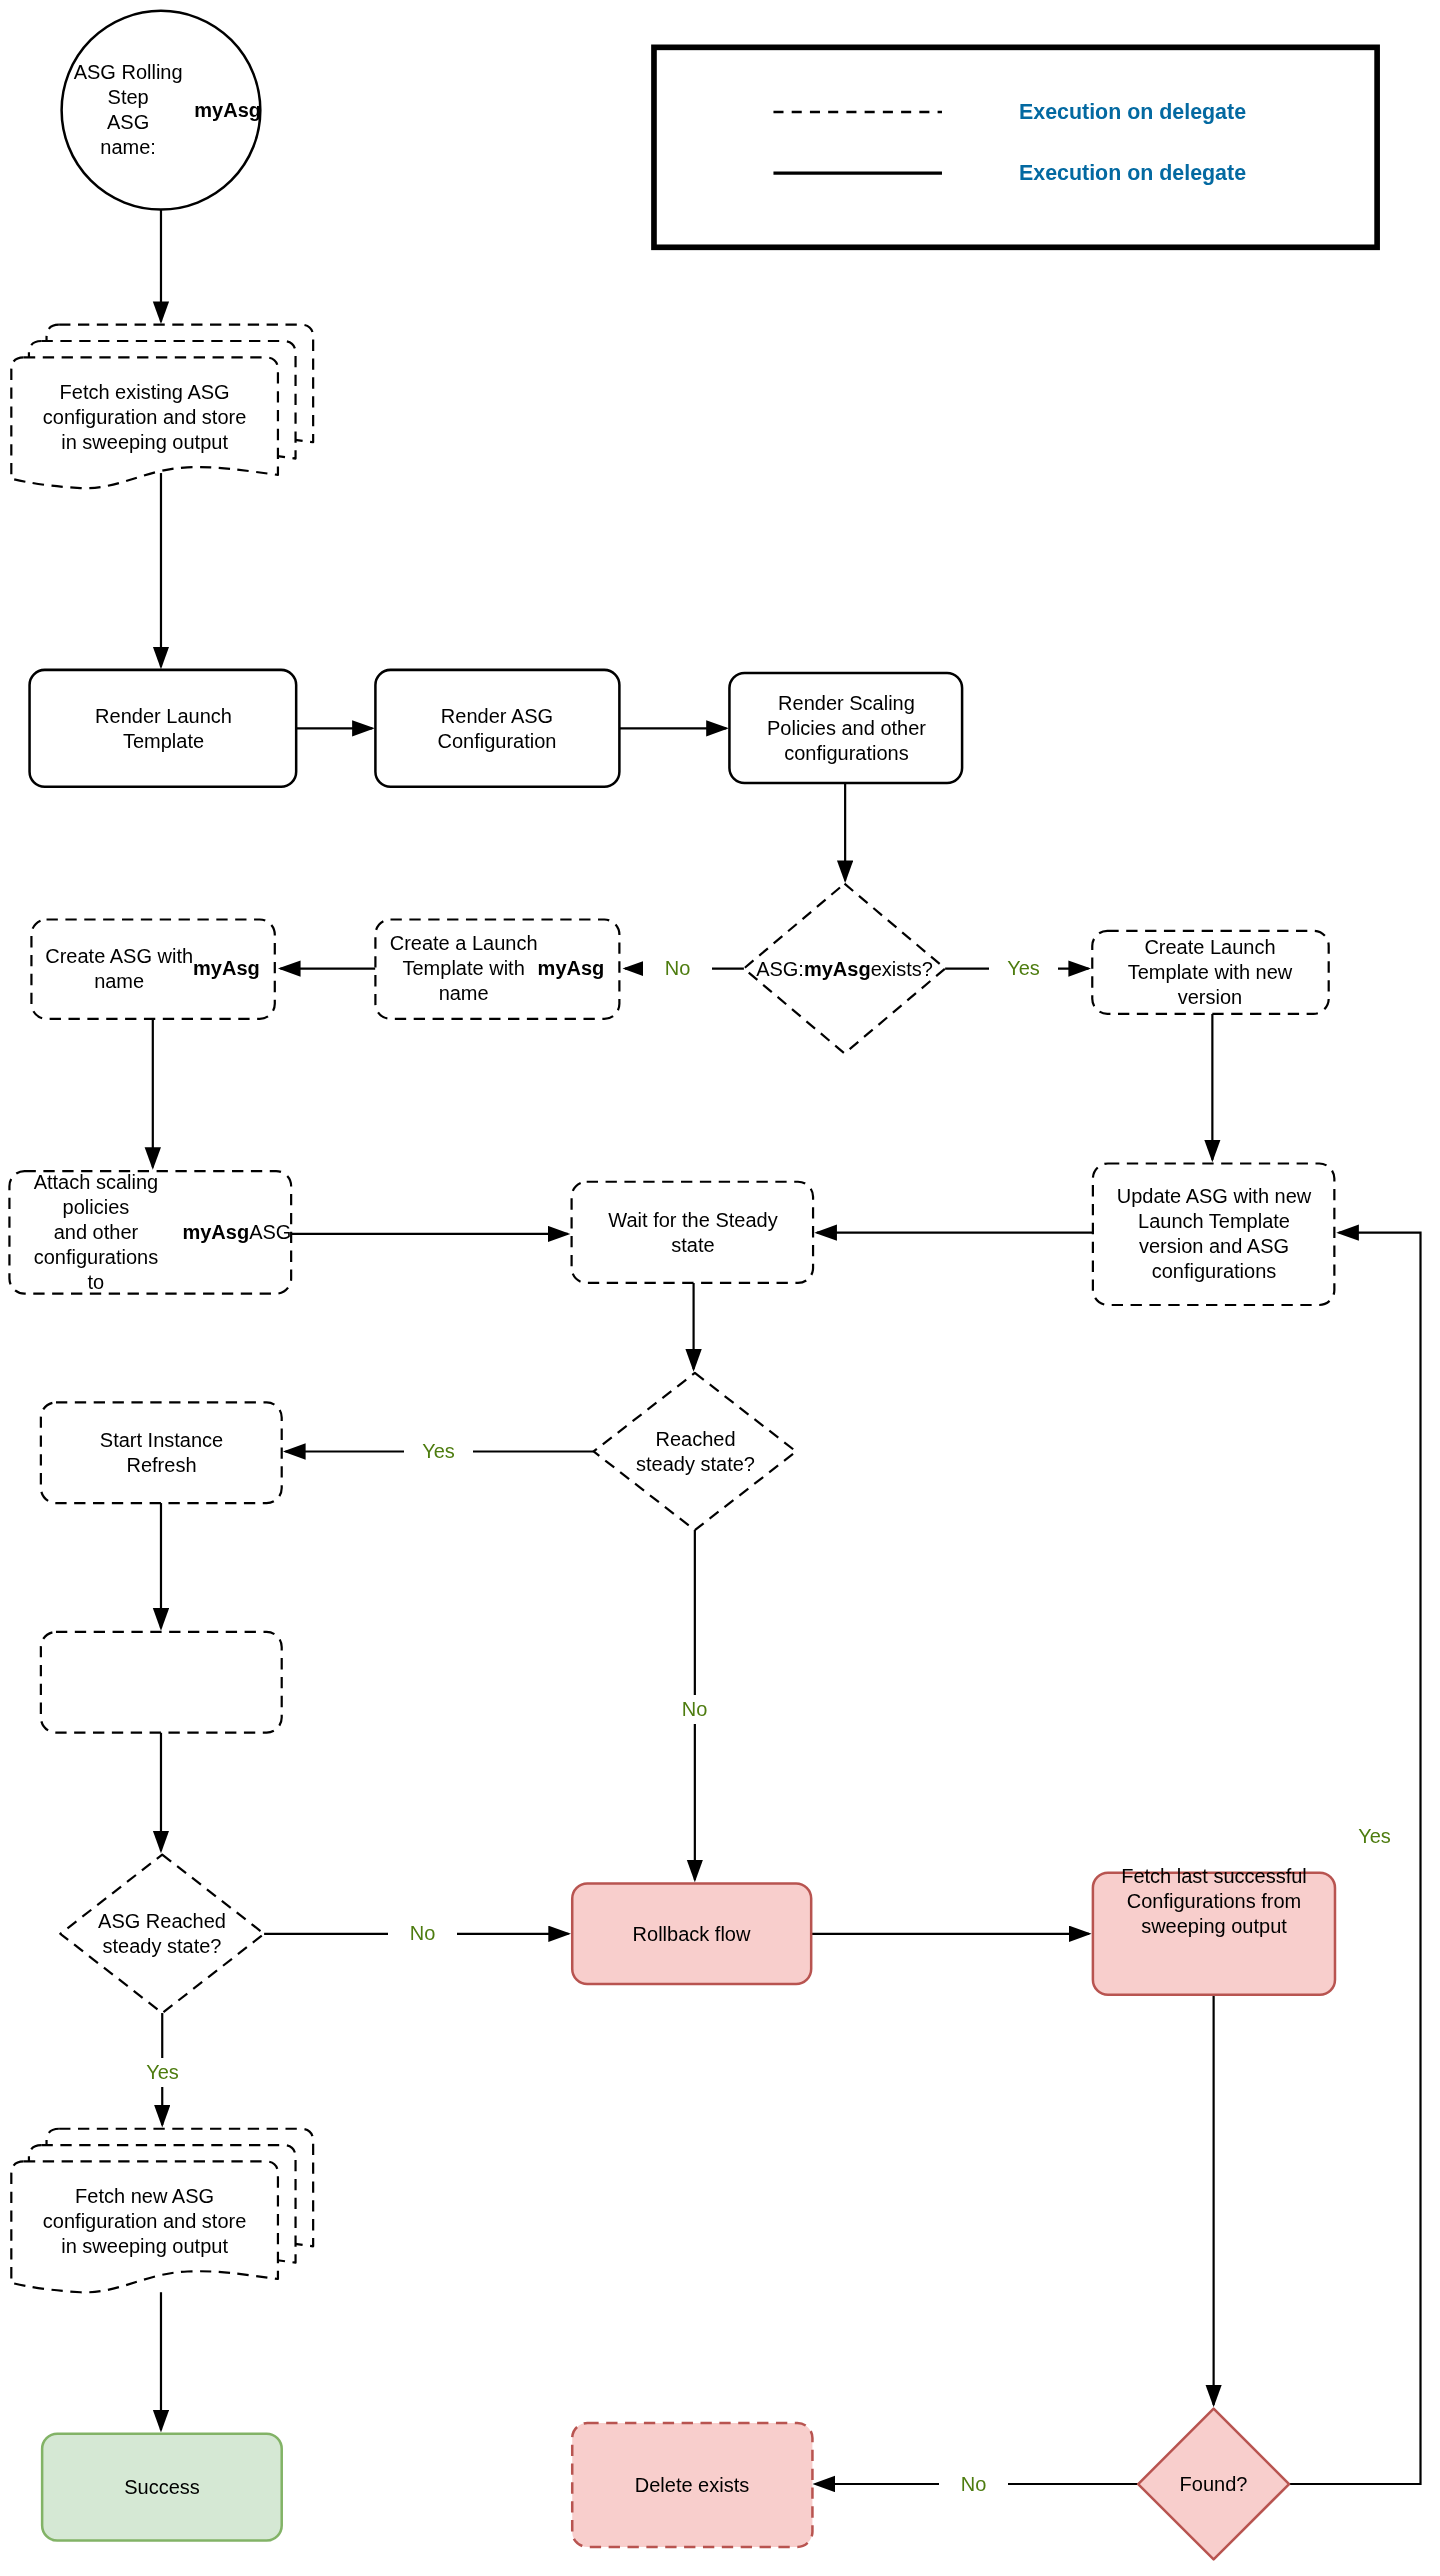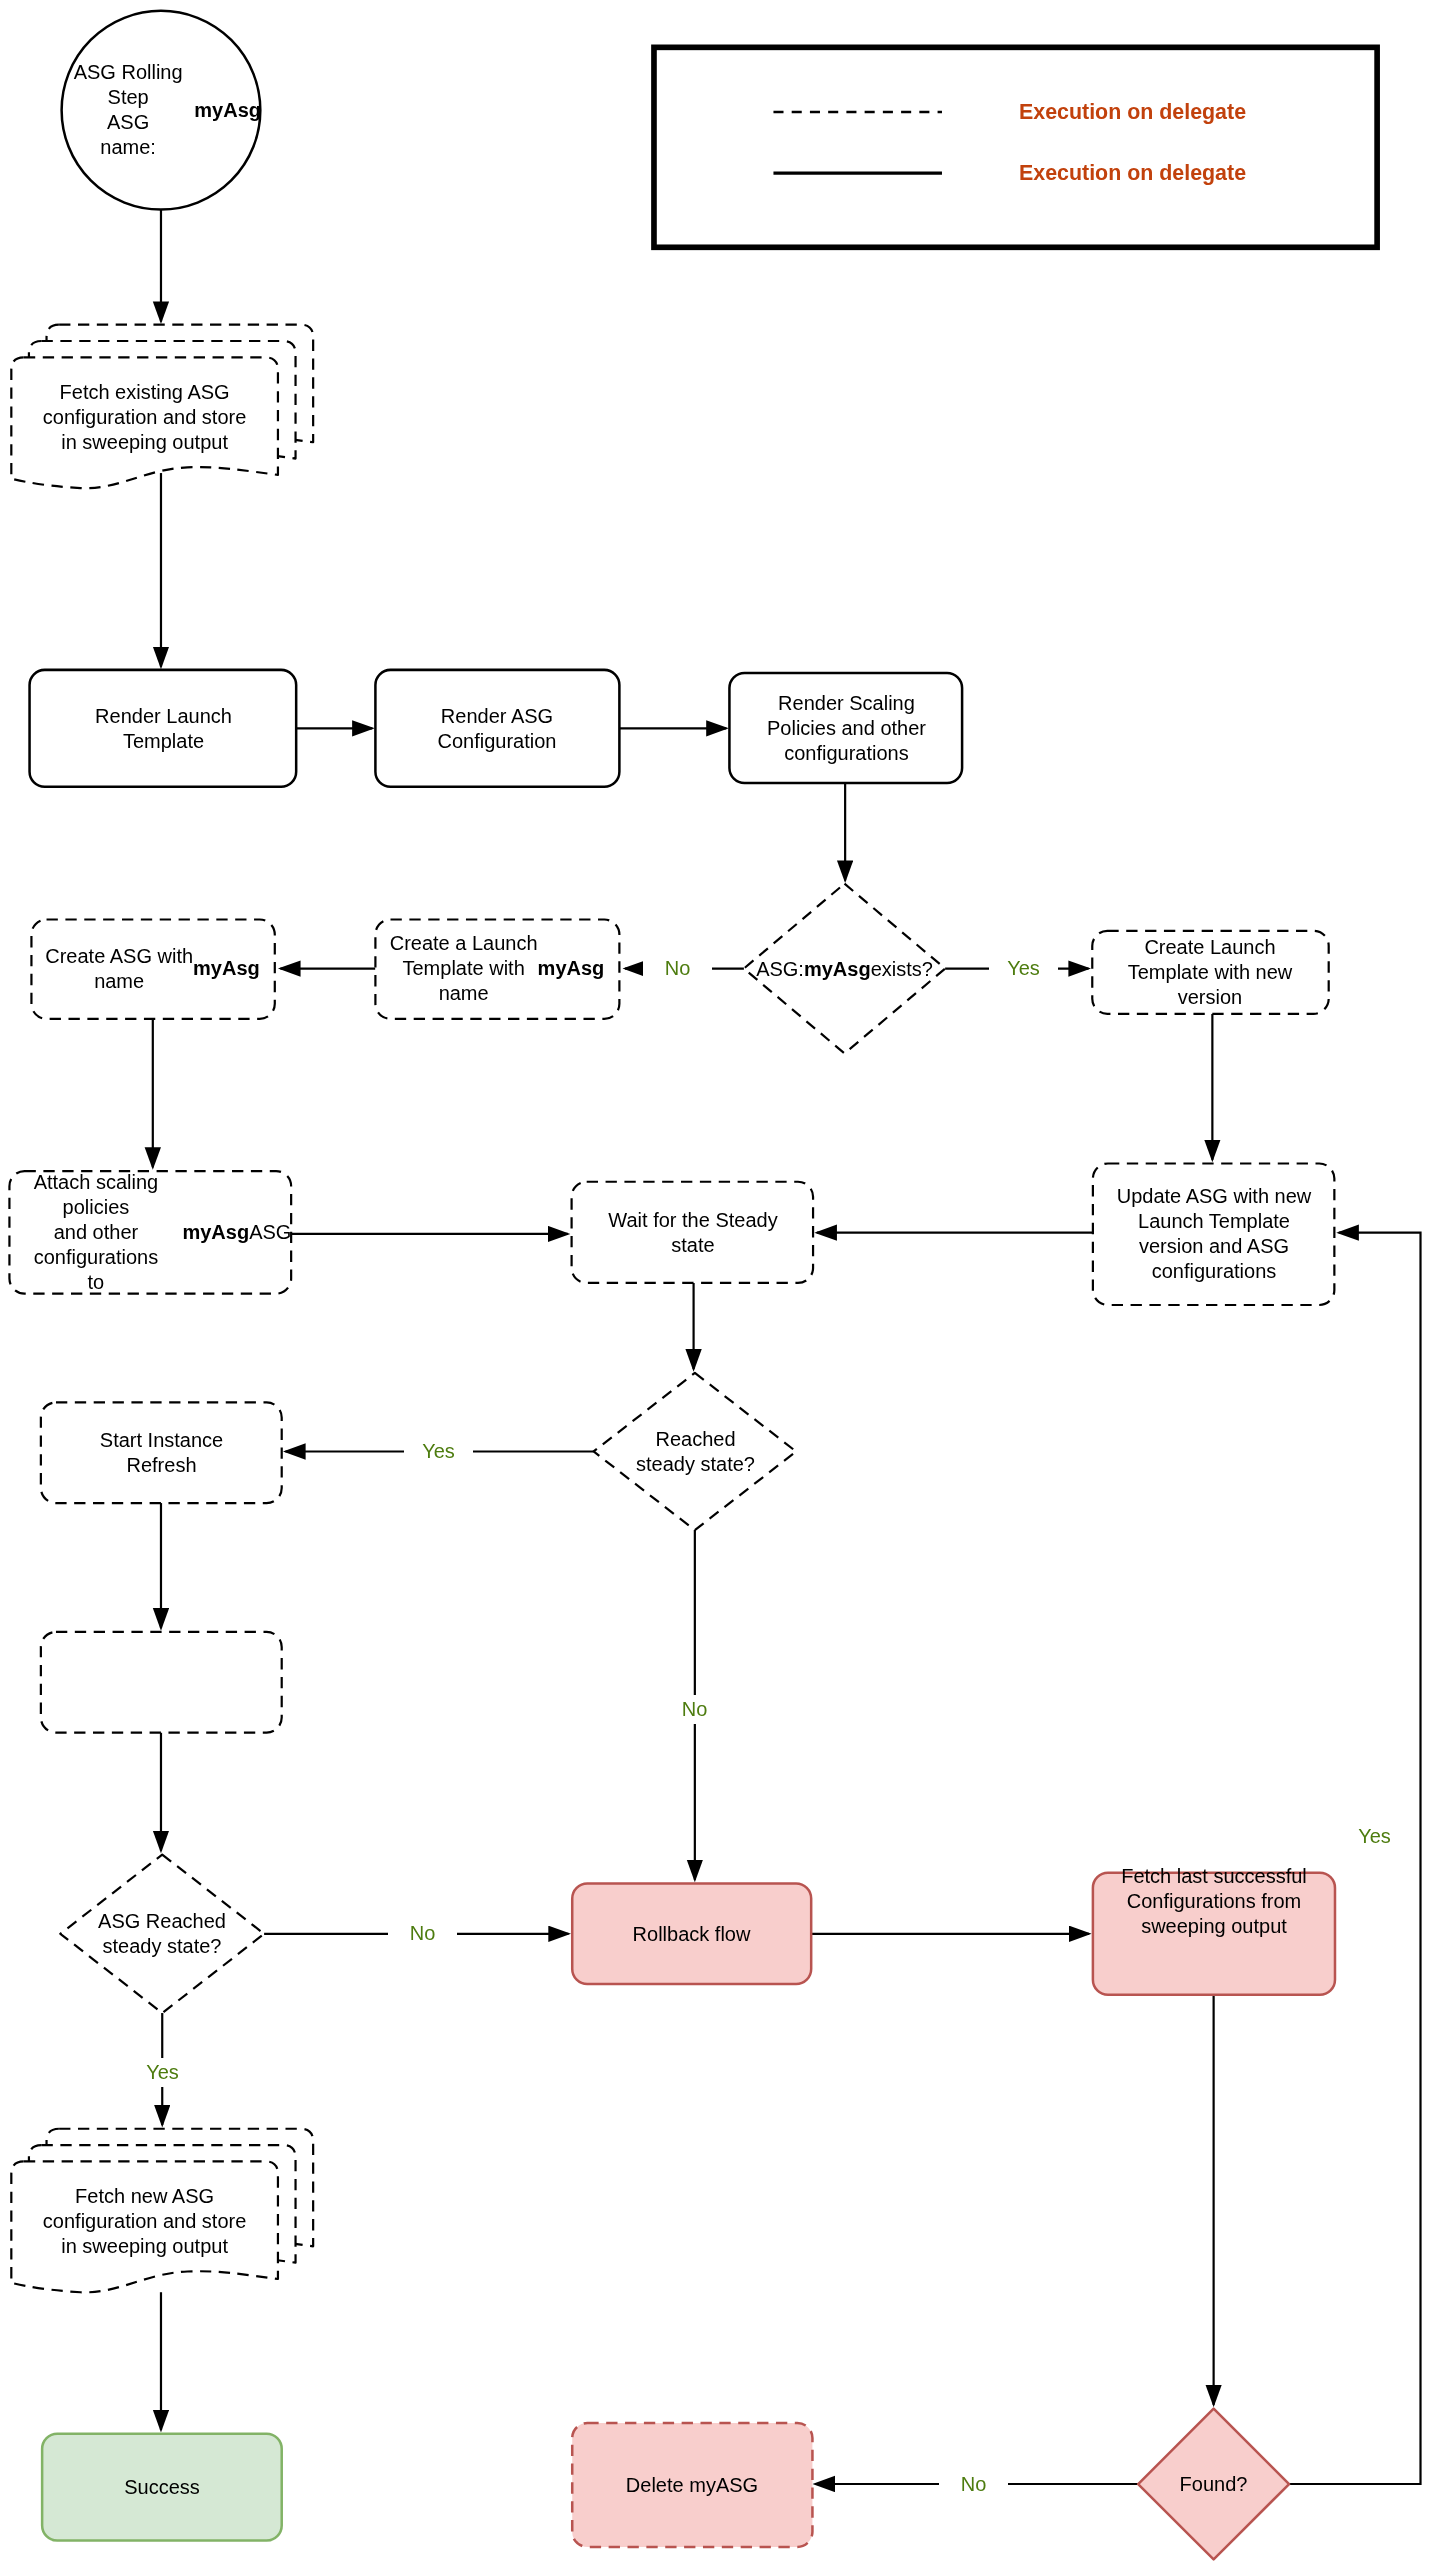--- a/index.html
+++ b/index.html
@@ -3,21 +3,21 @@
 <meta charset="utf-8">
 <style>
   html,body{margin:0;padding:0;background:#ffffff;}
   #canvas{position:relative;width:1440px;height:2576px;background:#ffffff;overflow:hidden;
           font-family:"Liberation Sans", sans-serif;color:#000;}
   #diagram-svg{position:absolute;left:0;top:0;width:1440px;height:2576px;}
   .node-label{position:absolute;display:flex;align-items:center;justify-content:center;
               text-align:center;font-size:20px;line-height:1.25;color:#000;}
   .edge-label{position:absolute;display:flex;align-items:center;justify-content:center;
               font-size:20px;background:#ffffff;color:#4d7c0f;}
-  .legend-label{position:absolute;display:flex;align-items:center;font-size:21.4px;font-weight:bold;color:#c2410c;}
+  .legend-label{position:absolute;display:flex;align-items:center;font-size:21.4px;font-weight:bold;color:#0369a1;}
 </style>
 </head>
 <body>
 
 <div id="canvas">
   <svg id="diagram-svg" viewBox="0 0 2290 4096" xmlns="http://www.w3.org/2000/svg">
       <defs>
         <marker id="arr" markerUnits="userSpaceOnUse" markerWidth="40" markerHeight="30" refX="32" refY="13" orient="auto">
           <path d="M0,0 L36,13 L0,26 Z" fill="#000"></path>
         </marker>
@@ -113,21 +113,21 @@
   <div class="node-label" style="left:9.4px;top:1171px;width:282px;height:123px;">Attach scaling policies<br>and other configurations<br>to <b>myAsg</b> ASG</div>
   <div class="node-label" style="left:572px;top:1182px;width:242px;height:101px;">Wait for the Steady<br>state</div>
   <div class="node-label" style="left:1093px;top:1163px;width:242px;height:142px;">Update ASG with new<br>Launch Template<br>version and ASG<br>configurations</div>
   <div class="node-label" style="left:594px;top:1373px;width:203px;height:157px;">Reached<br>steady state?</div>
   <div class="node-label" style="left:41px;top:1402px;width:241px;height:101px;">Start Instance<br>Refresh</div>
   <div class="node-label" style="left:60px;top:1855px;width:204px;height:158px;">ASG Reached<br>steady state?</div>
   <div class="node-label" style="left:572px;top:1884px;width:239px;height:101px;">Rollback flow</div>
   <div class="node-label" style="left:1093px;top:1840px;width:242px;height:122px;">Fetch last successful<br>Configurations from<br>sweeping output</div>
   <div class="node-label" style="left:17.6px;top:2168px;width:254px;height:106px;">Fetch new ASG<br>configuration and store<br>in sweeping output</div>
   <div class="node-label" style="left:42px;top:2434px;width:240px;height:107px;">Success</div>
-  <div class="node-label" style="left:572px;top:2423px;width:240px;height:124px;">Delete myASG</div>
+  <div class="node-label" style="left:572px;top:2423px;width:240px;height:124px;">Delete exists</div>
   <div class="node-label" style="left:1138px;top:2409px;width:151px;height:151px;">Found?</div>
 
   <div class="edge-label" style="left:643px;top:954px;width:69px;height:29px;">No</div>
   <div class="edge-label" style="left:989px;top:954px;width:69px;height:29px;">Yes</div>
   <div class="edge-label" style="left:404px;top:1437px;width:69px;height:29px;">Yes</div>
   <div class="edge-label" style="left:660px;top:1695px;width:69px;height:29px;">No</div>
   <div class="edge-label" style="left:388px;top:1919px;width:69px;height:29px;">No</div>
   <div class="edge-label" style="left:128px;top:2058px;width:69px;height:29px;">Yes</div>
   <div class="edge-label" style="left:939px;top:2470px;width:69px;height:29px;">No</div>
   <div class="edge-label" style="left:1340px;top:1822px;width:69px;height:29px;">Yes</div>

